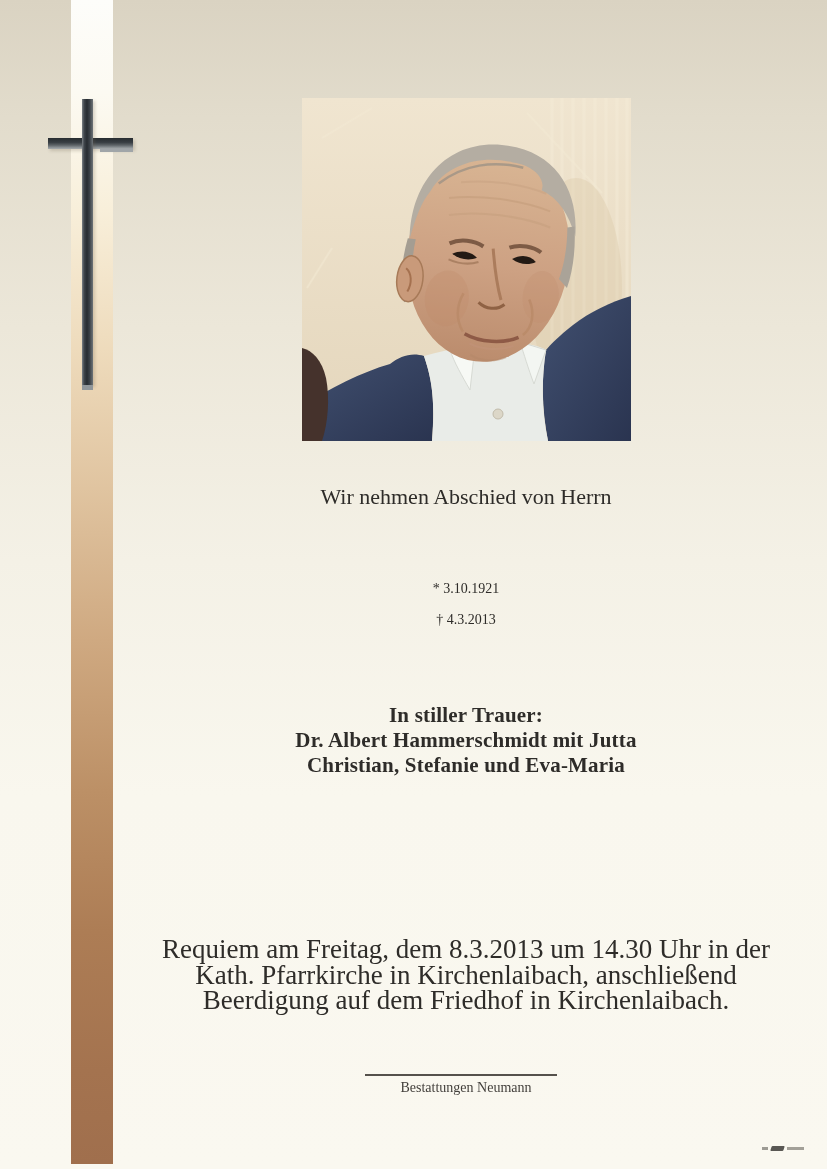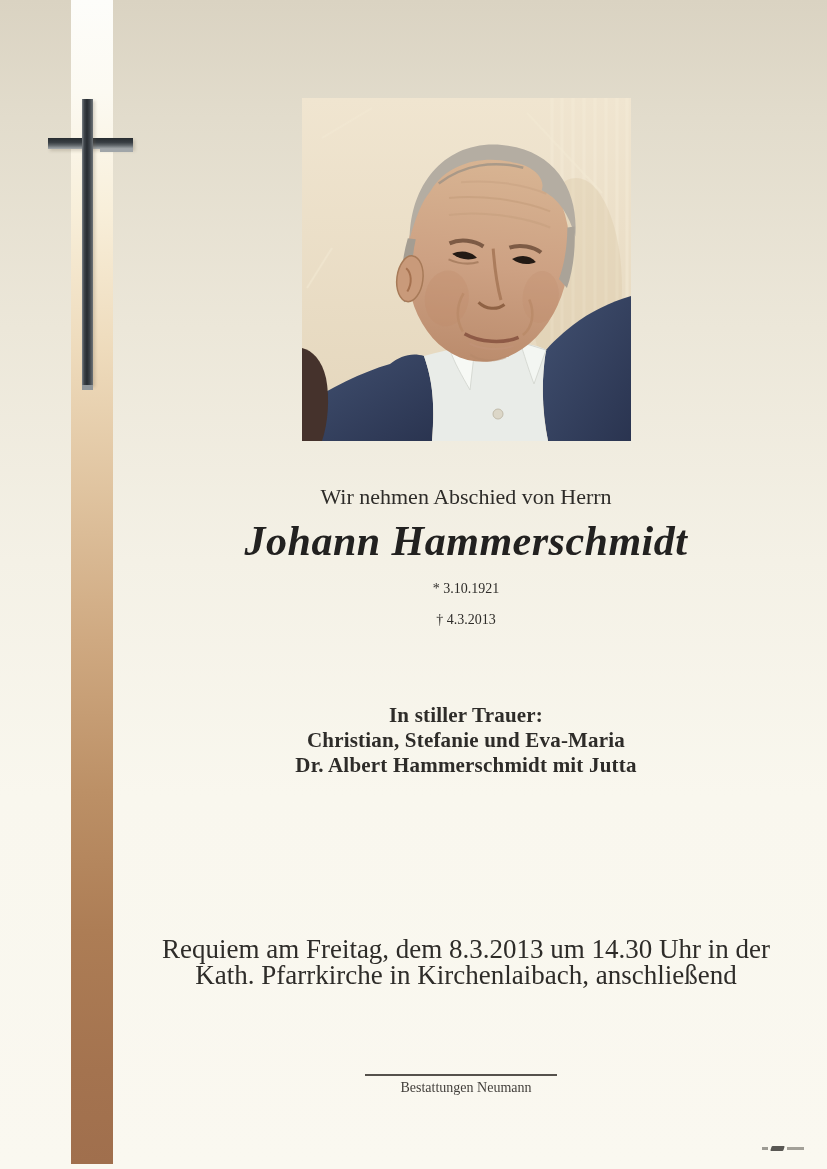--- a/index.html
+++ b/index.html
@@ -151,33 +151,33 @@
         <path d="M178,247 C192,252 210,250 222,244" stroke="#c09177" stroke-width="2" fill="none" opacity=".7"></path>
         <path d="M180,258 C192,264 206,262 216,256" stroke="#b4886a" stroke-width="2" fill="none" opacity=".55"></path>
       </g>
 
       <path d="M0,250 C10,252 20,262 24,280 C28,300 26,325 20,343 L0,343 Z" fill="#45322c"></path>
     </svg>
   </figure>
 
   <main class="content">
     <p class="intro">Wir nehmen Abschied von Herrn</p>
-    <h1 class="name">Johann Hammerschmidt</h1>
     <p class="date birth">* 3.10.1921</p>
     <p class="date death">† 4.3.2013</p>
 
     <section class="mourning">
       <p>In stiller Trauer:</p>
+      <p>Dr. Albert Hammerschmidt mit Jutta</p>
       <p>Christian, Stefanie und Eva-Maria</p>
-      <p>Dr. Albert Hammerschmidt mit Jutta</p>
     </section>
 
     <section class="service">
       <p>Requiem am Freitag, dem 8.3.2013 um 14.30 Uhr in der</p>
       <p>Kath. Pfarrkirche in Kirchenlaibach, anschließend</p>
+      <p>Beerdigung auf dem Friedhof in Kirchenlaibach.</p>
     </section>
 
     <footer class="signoff">
       <div class="sign-line"></div>
       <p class="home">Bestattungen Neumann</p>
     </footer>
   </main>
 
   <div class="watermark">
     <i class="wm-a"></i>

